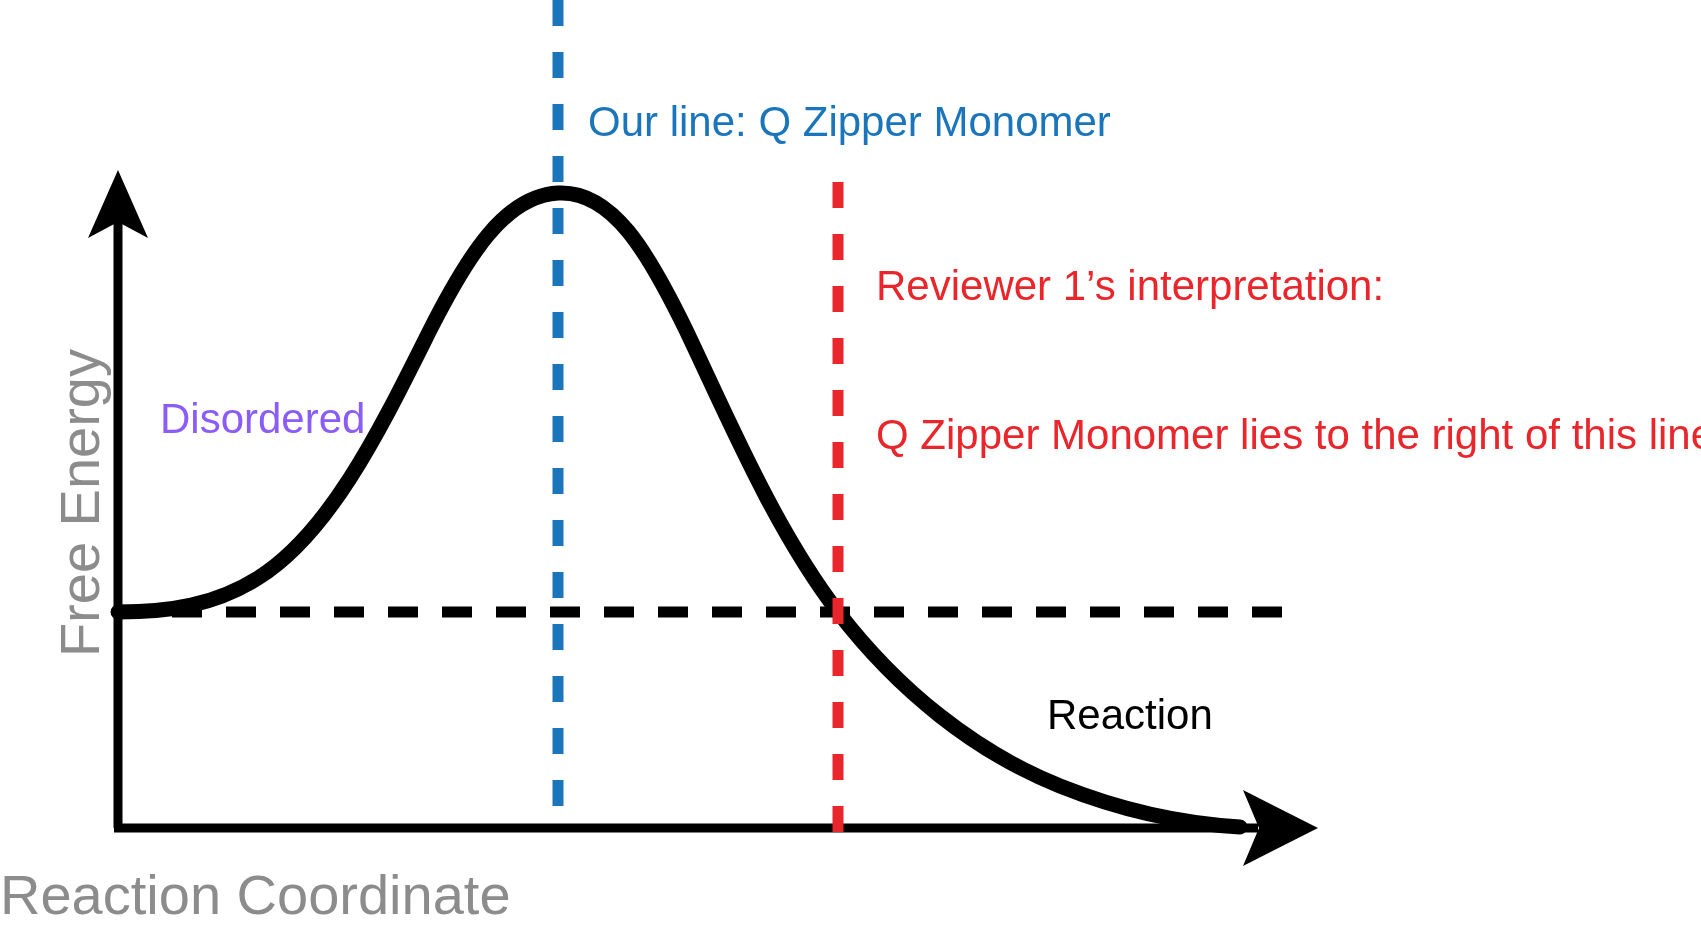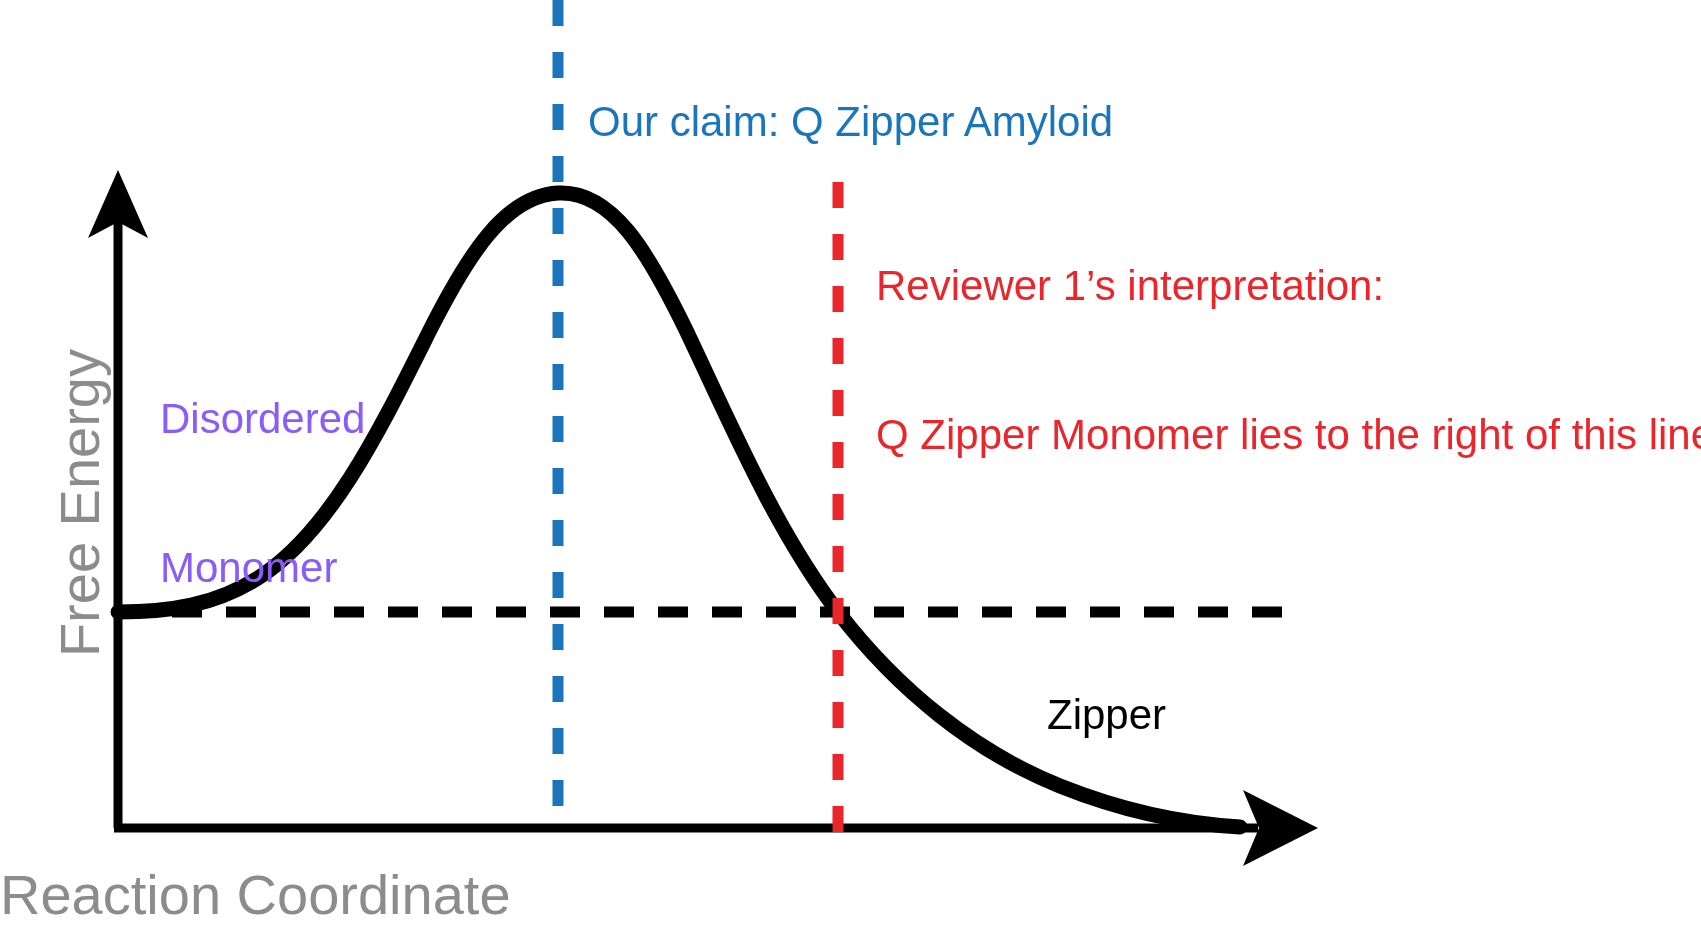--- a/index.html
+++ b/index.html
@@ -97,32 +97,31 @@
              C 728,418 775,530 838,612
              C 898,690 975,752 1060,786
              C 1130,814 1190,824 1240,827" fill="none" stroke="#000000" stroke-width="15" stroke-linecap="round"></path>
 
     <line x1="558" y1="0" x2="558" y2="832" stroke="#1B75BB" stroke-width="11" stroke-dasharray="26 26" stroke-linecap="butt"></line>
 
     <line x1="838" y1="182" x2="838" y2="832" stroke="#E8262B" stroke-width="11" stroke-dasharray="26 26" stroke-linecap="butt"></line>
   </svg>
 
   <div class="anno" id="blue-annotation">
-    <div>Our claim: Q Zipper Amyloid</div>
+    <div>Our line: Q Zipper Monomer</div>
   </div>
 
   <div class="anno" id="red-annotation">
     <div>Reviewer 1’s interpretation:</div>
     <div>Q Zipper Monomer lies to the right of this line</div>
   </div>
 
   <div class="anno" id="label-disordered">
     <div>Disordered</div>
-    <div>Monomer</div>
   </div>
 
-  <div class="anno" id="label-amyloid">Zipper</div>
+  <div class="anno" id="label-amyloid">Reaction</div>
 
   <div class="anno" id="xaxis-title">Reaction Coordinate</div>
 
   <div class="anno" id="yaxis-title">Free Energy</div>
 
 </div>
 
 </body></html>

